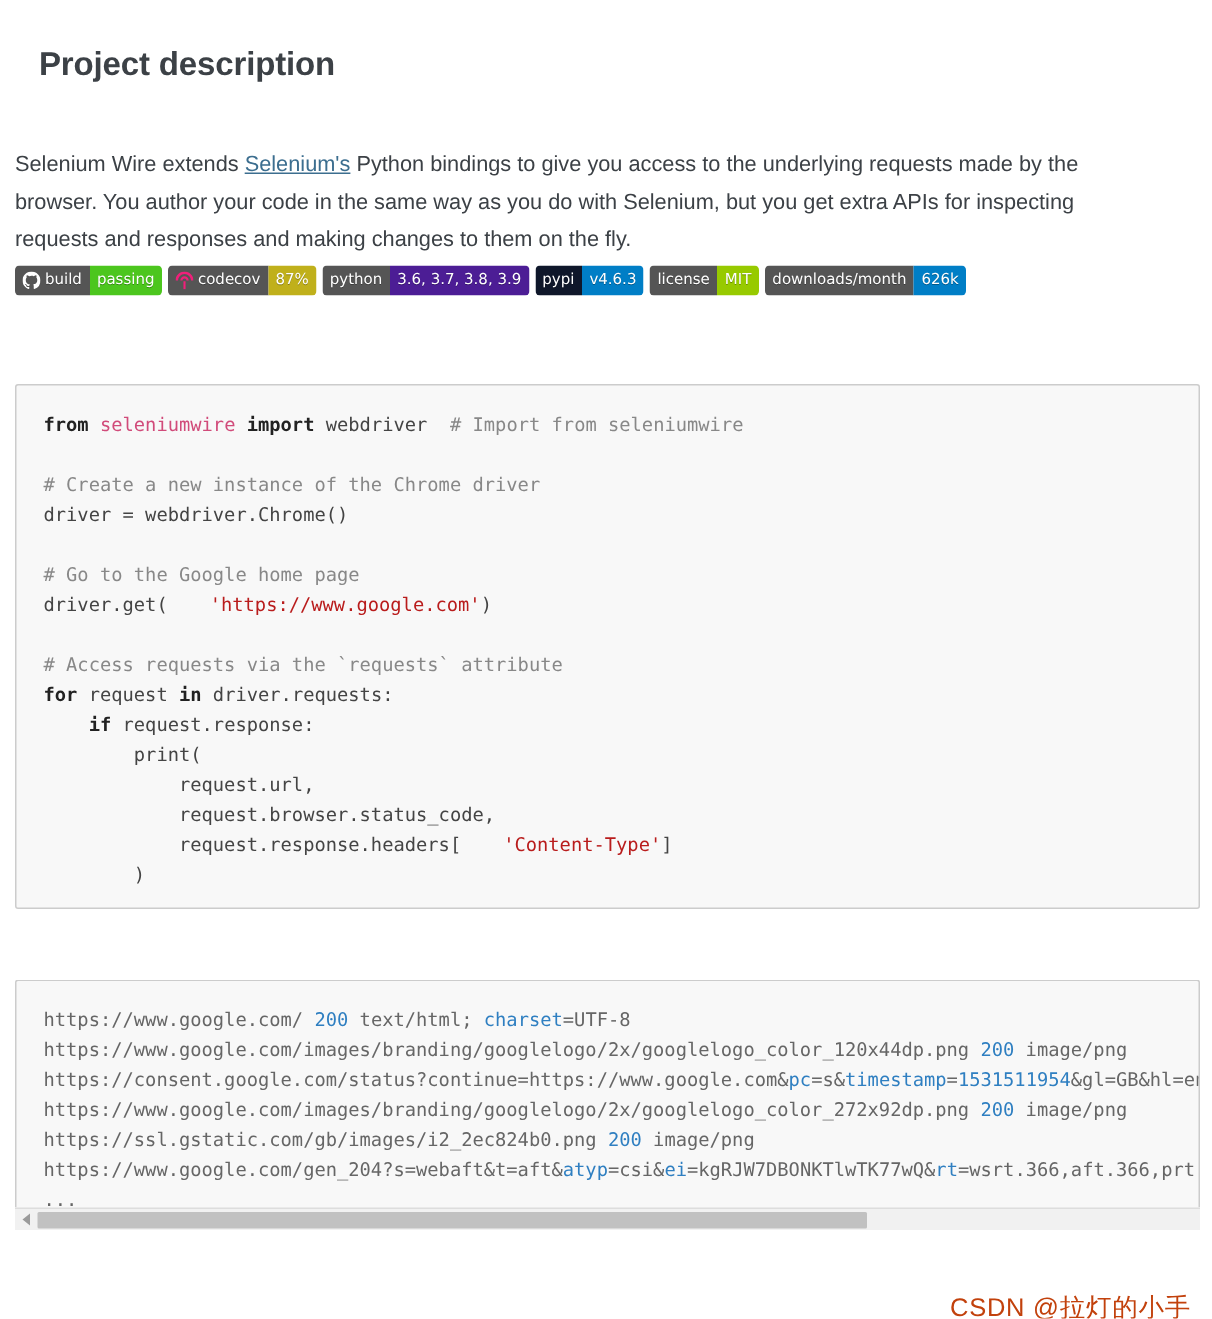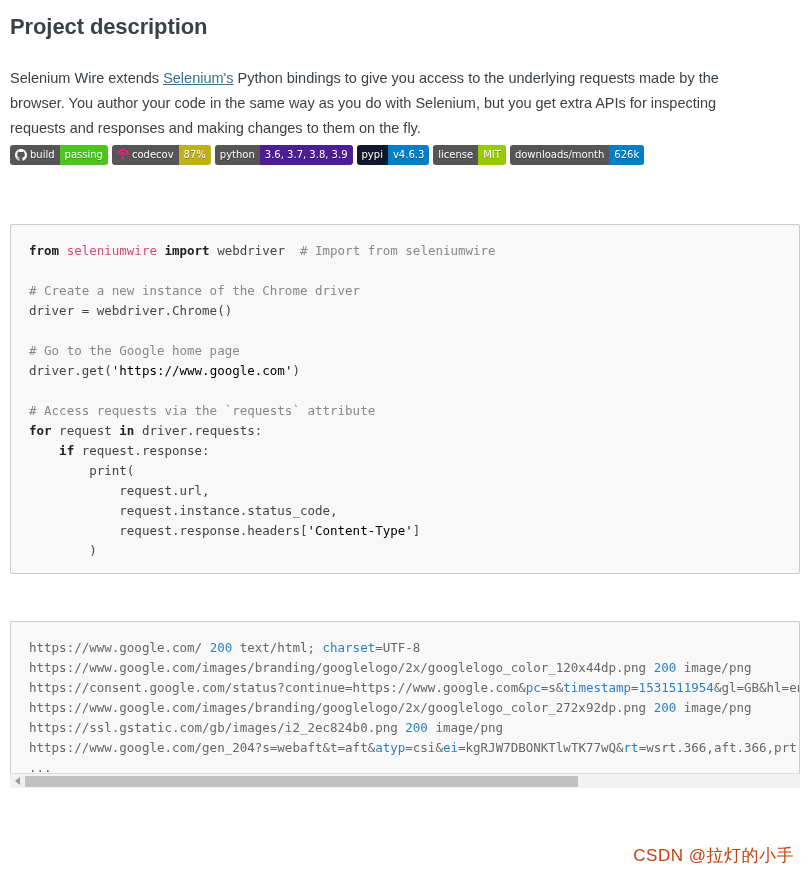--- a/index.html
+++ b/index.html
@@ -21,21 +21,21 @@
     height: 879px;
     box-sizing: border-box;
     padding: 0 8px;
   }
 
   
   h1.section-title {
     font-size: 22px;
     font-weight: bold;
     color: #3c4146;
-    margin: 0;
+    margin: 16px;
     padding: 14px 0 0 2px;
     letter-spacing: -0.1px;
   }
   h2.section-title {
     font-size: 19px;
     font-weight: bold;
     color: #3c4146;
     margin: 0;
     padding: 0 0 0 2px;
     letter-spacing: -0.1px;
@@ -121,21 +121,21 @@
     font-size: 12.5px;
     line-height: 20px;
     color: #444444;
     white-space: pre;
     overflow: hidden;
   }
   
   .k  { color: #222222; font-weight: bold; }  
   .nn { color: #d14b7a; }                      
   .c  { color: #888888; }                      
-  .s  { color: #000000; }                      
+  .s  { color: #b91c1c; margin-left: 28px; }                      
   .n  { color: #444444; }                      
 
   
   .o-url  { color: #666666; }
   .o-blue { color: #2f7fc1; }
   .o-txt  { color: #666666; }
 
   
   .hscroll {
     position: relative;
@@ -255,21 +255,21 @@
 <span class="n">driver = webdriver.Chrome()</span>
 
 <span class="c"># Go to the Google home page</span>
 <span class="n">driver.get(</span><span class="s">'https://www.google.com'</span><span class="n">)</span>
 
 <span class="c"># Access requests via the `requests` attribute</span>
 <span class="k">for </span><span class="n">request </span><span class="k">in </span><span class="n">driver.requests:</span>
 <span class="n">    </span><span class="k">if </span><span class="n">request.response:</span>
 <span class="n">        print(</span>
 <span class="n">            request.url,</span>
-<span class="n">            request.instance.status_code,</span>
+<span class="n">            request.browser.status_code,</span>
 <span class="n">            request.response.headers[</span><span class="s">'Content-Type'</span><span class="n">]</span>
 <span class="n">        )</span></pre>
   </div>
 
   <div style="height:22px"></div>
 
 
   <div style="height:25px"></div>
 
   <div class="codebox" style="height:152px; border-bottom:none; border-radius:2px 2px 0 0">

